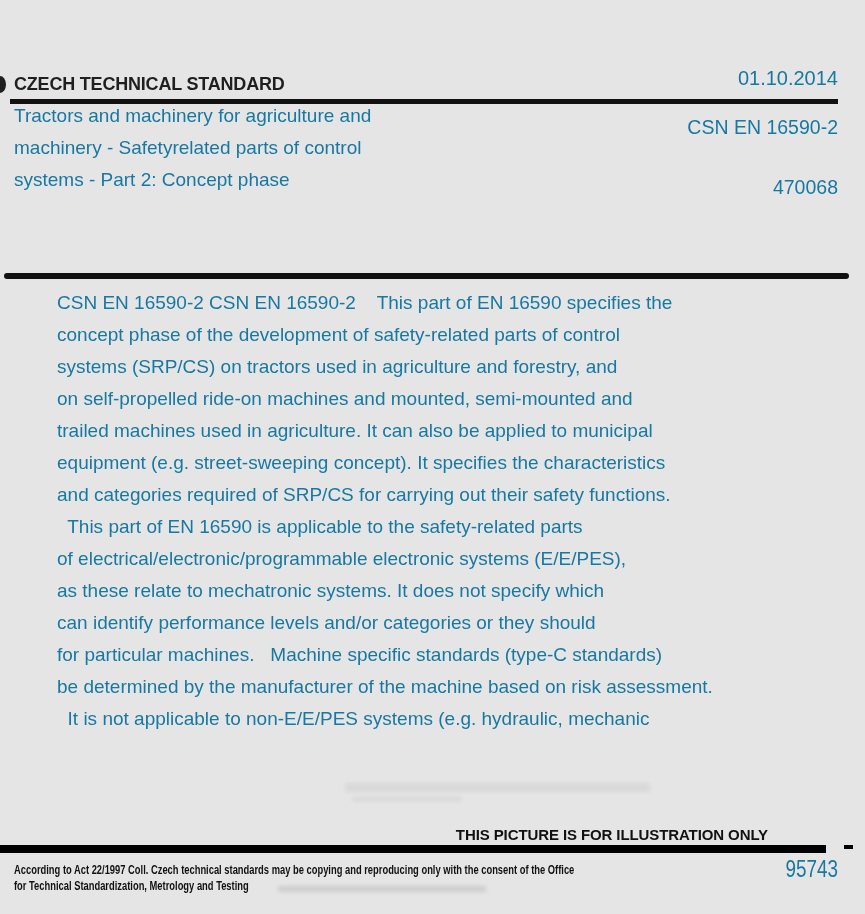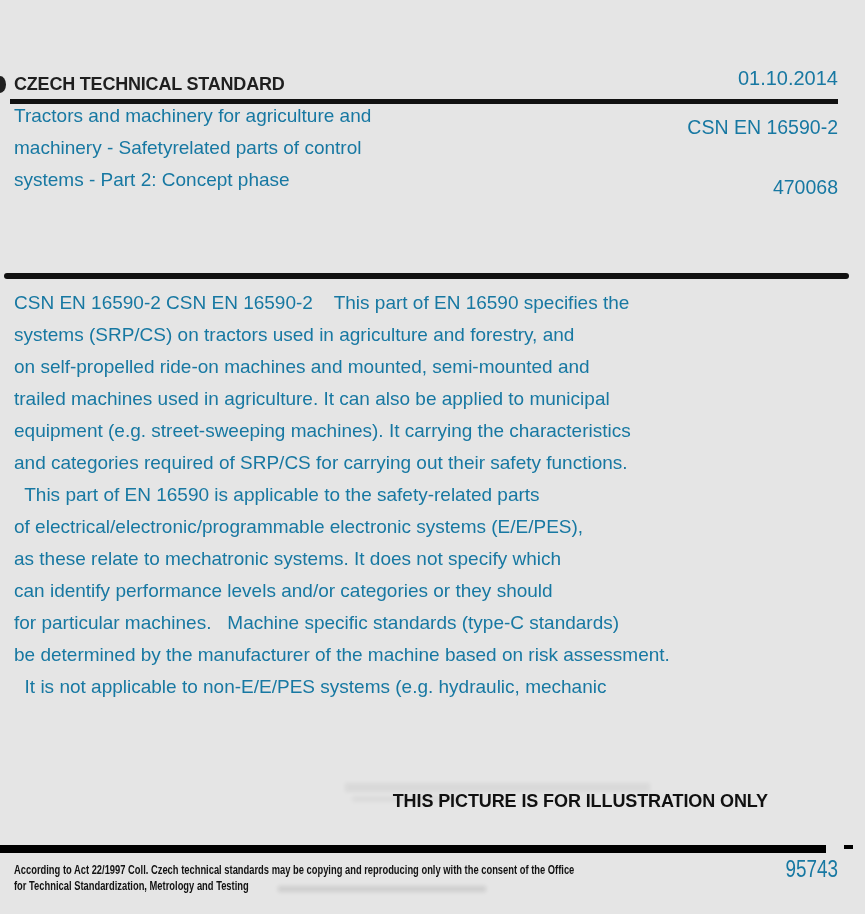--- a/index.html
+++ b/index.html
@@ -74,31 +74,31 @@
     border-radius: 3px;
   }
   
   .body-text {
     position: absolute;
     left: 14px; top: 287px;
     font-size: 19px;
     line-height: 32px;
     color: #1778A2;
   }
-  .body-text div { white-space: pre; }
+  .body-text div { white-space: pre; margin-left: 43px; }
   
   .ghost { position: absolute; background: #000; filter: blur(2px); }
   .ghost-a { left: 345px; top: 783px; width: 305px; height: 9px; opacity: 0.05; }
   .ghost-b { left: 352px; top: 796px; width: 110px; height: 6px; opacity: 0.04; }
   .ghost-c { left: 278px; top: 886px; width: 208px; height: 6px; opacity: 0.10; }
   
   .illu-note {
     position: absolute;
-    right: 97px; top: 791px;
-    font-size: 18px;
+    right: 97px; top: 826px;
+    font-size: 15px;
     font-weight: bold;
     letter-spacing: -0.1px;
     color: #111111;
     white-space: pre;
   }
   
   .footer-bar {
     position: absolute;
     left: 0; top: 845px;
     width: 826px; height: 8px;
@@ -147,24 +147,25 @@
       <div>machinery - Safetyrelated parts of control</div>
       <div>systems - Part 2: Concept phase</div>
     </div>
   <div class="std-code">CSN EN 16590-2</div>
   <div class="class-num">470068</div>
 
   <div class="mid-rule"></div>
 
   <div class="body-text">
       <div>CSN EN 16590-2 CSN EN 16590-2    This part of EN 16590 specifies the</div>
+      <div>concept phase of the development of safety-related parts of control</div>
       <div>systems (SRP/CS) on tractors used in agriculture and forestry, and</div>
       <div>on self-propelled ride-on machines and mounted, semi-mounted and</div>
       <div>trailed machines used in agriculture. It can also be applied to municipal</div>
-      <div>equipment (e.g. street-sweeping machines). It carrying the characteristics</div>
+      <div>equipment (e.g. street-sweeping concept). It specifies the characteristics</div>
       <div>and categories required of SRP/CS for carrying out their safety functions.</div>
       <div>  This part of EN 16590 is applicable to the safety-related parts</div>
       <div>of electrical/electronic/programmable electronic systems (E/E/PES),</div>
       <div>as these relate to mechatronic systems. It does not specify which</div>
       <div>can identify performance levels and/or categories or they should</div>
       <div>for particular machines.   Machine specific standards (type-C standards)</div>
       <div>be determined by the manufacturer of the machine based on risk assessment.</div>
       <div>  It is not applicable to non-E/E/PES systems (e.g. hydraulic, mechanic</div>
     </div>
 

